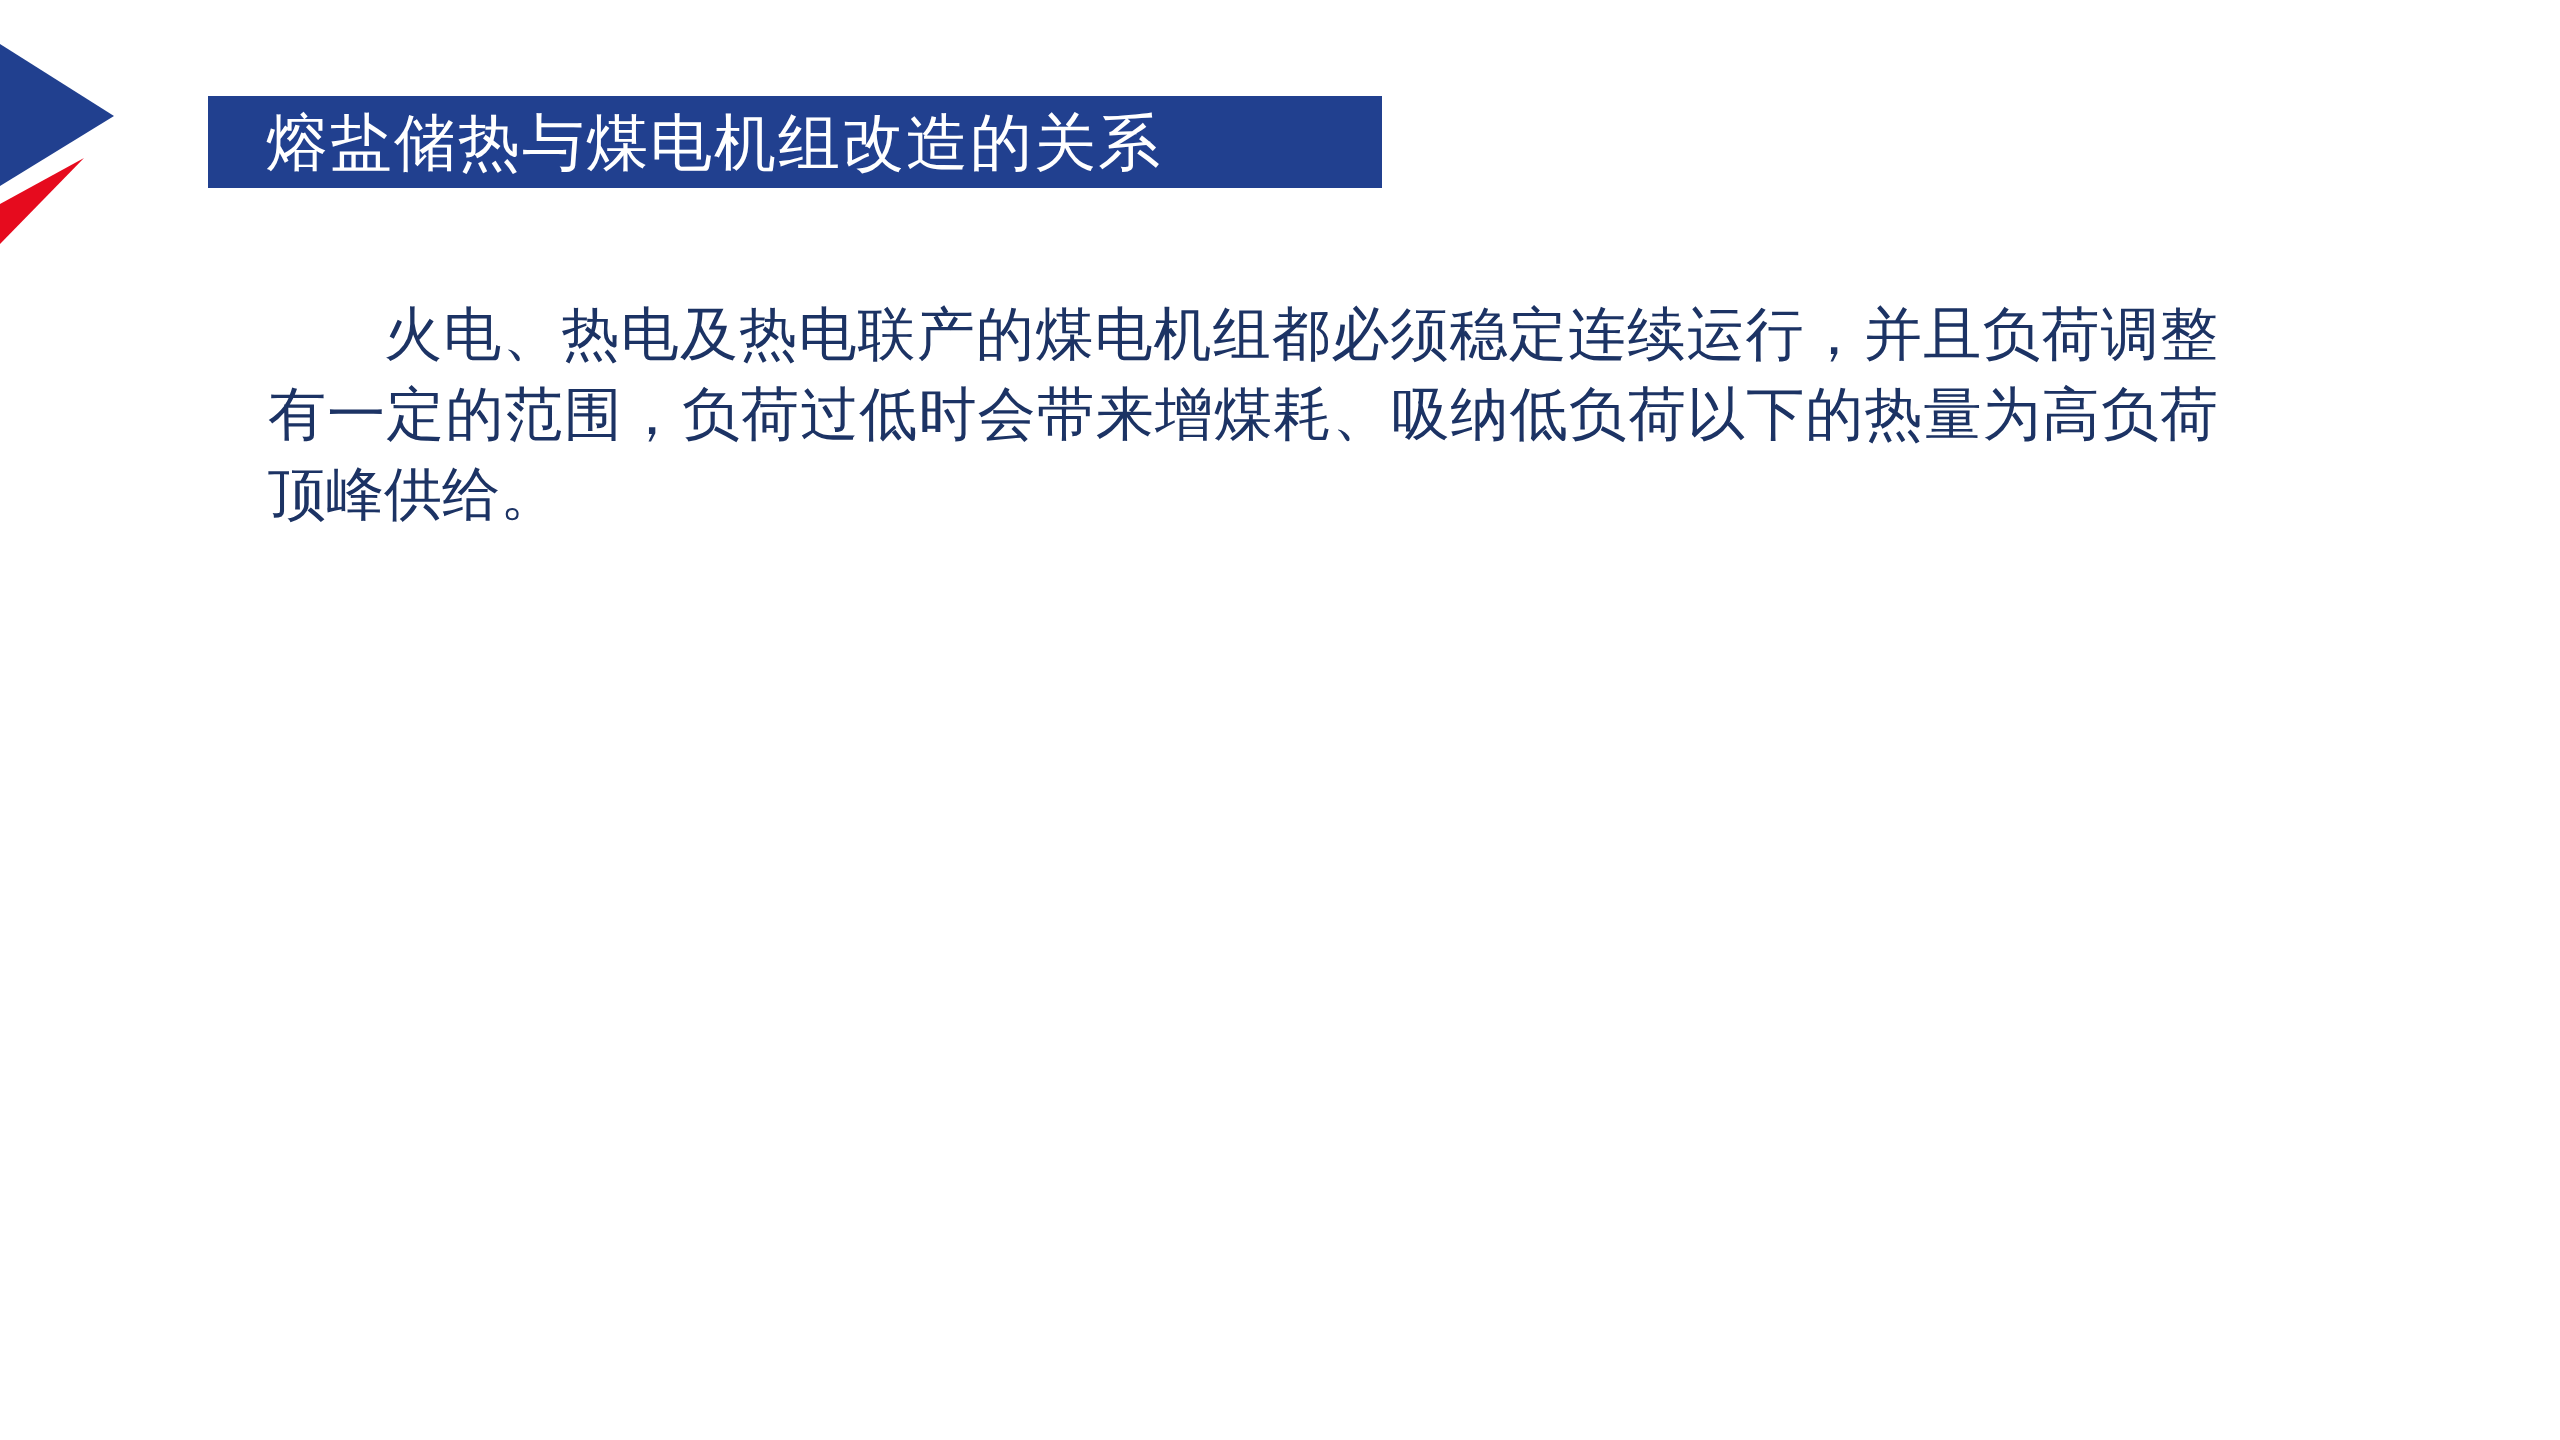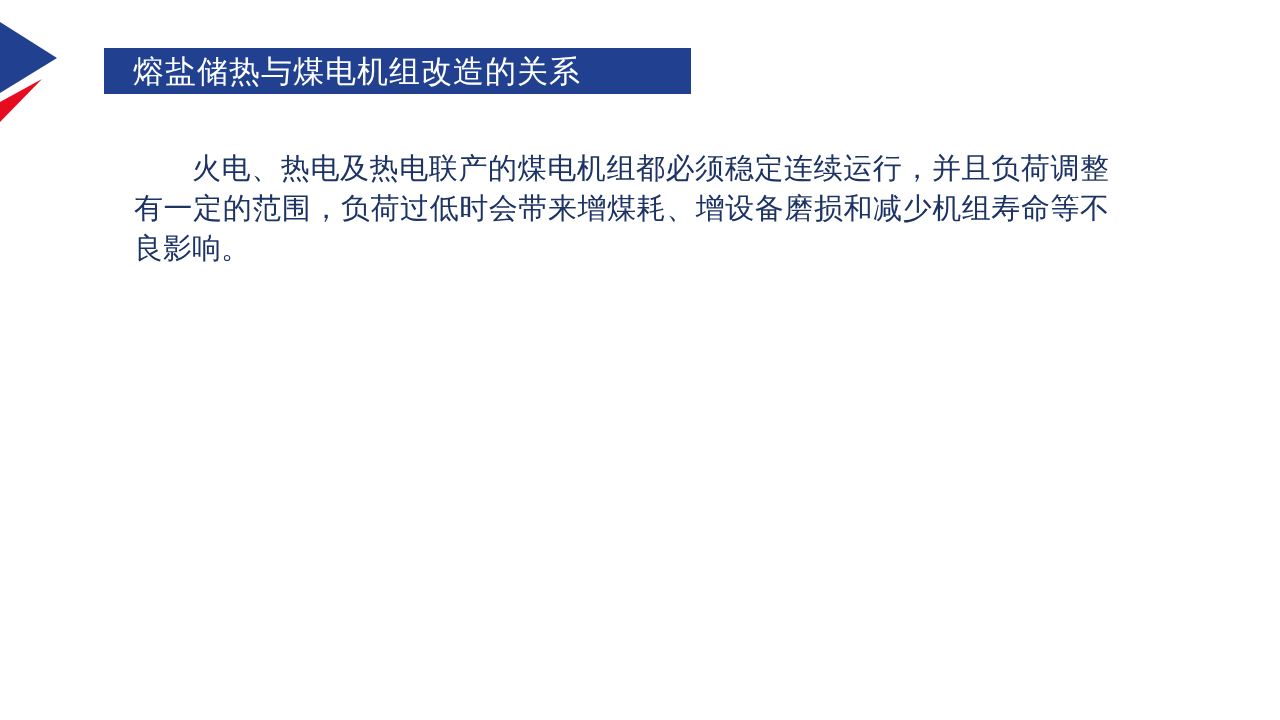--- a/index.html
+++ b/index.html
@@ -64,16 +64,16 @@
   <svg class="accent-arrows" viewBox="0 0 70 140" xmlns="http://www.w3.org/2000/svg">
     <polygon points="0,22 57,58 0,93" fill="#21408f"></polygon>
     <polygon points="42,79 0,102 0,122" fill="#e60b1e"></polygon>
   </svg>
 
   <div class="title-bar">
     <div class="title-text">熔盐储热与煤电机组改造的关系</div>
   </div>
 
   <div class="body-block">
-    <p>火电、热电及热电联产的煤电机组都必须稳定连续运行，并且负荷调整有一定的范围，负荷过低时会带来增煤耗、增设备磨损和减少机组寿命等不良影响。</p>
+    <p>火电、热电及热电联产的煤电机组都必须稳定连续运行，并且负荷调整有一定的范围，负荷过低时会带来增煤耗、吸纳低负荷以下的热量为高负荷顶峰供给。</p>
   </div>
 
 </div>
 
 </body></html>

